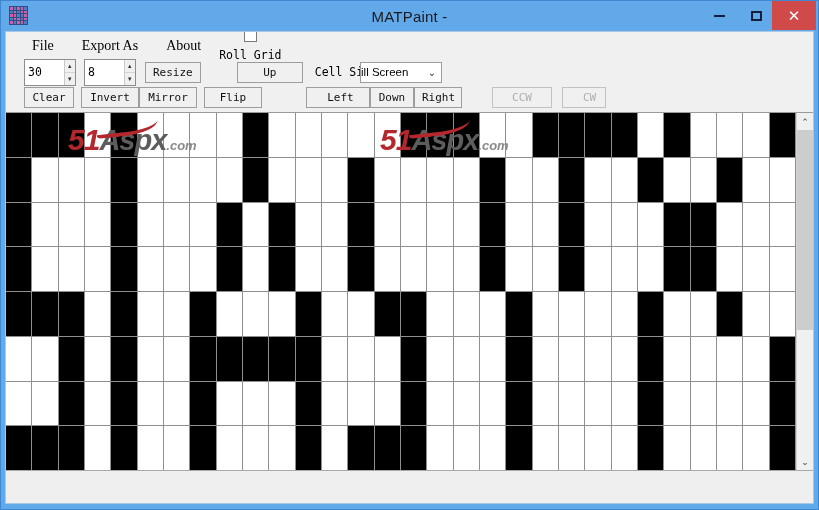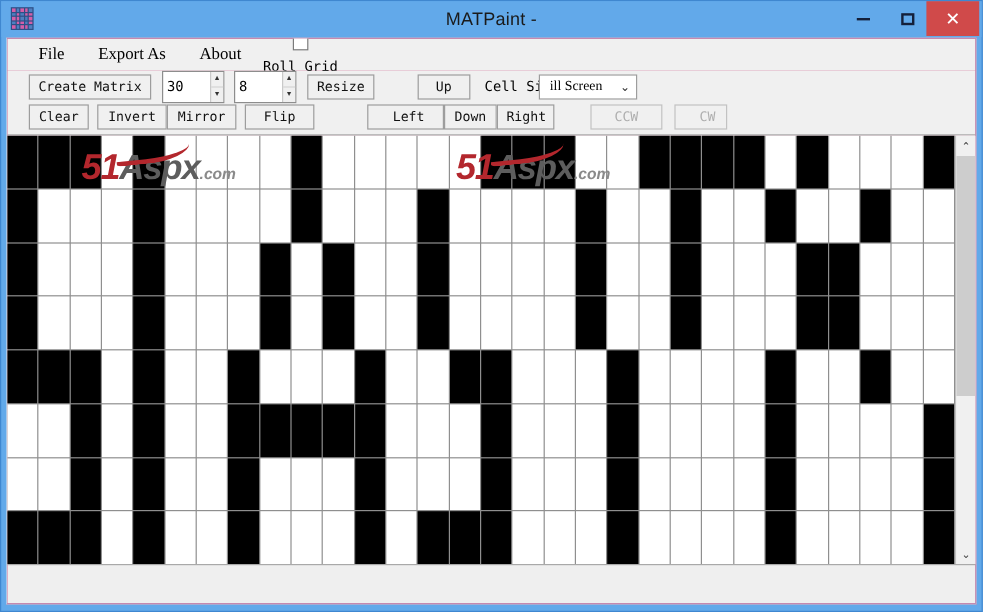--- a/index.html
+++ b/index.html
@@ -62,21 +62,21 @@
   #btn-min  { right: 79px; width: 40px; }
   #btn-max  { right: 47px; width: 30px; }
   #btn-close{ right: 2px;  width: 44px; background: #d04a4a; color: #fff; font-size: 15px; }
   .mg-line { width: 11px; height: 2px; background: #14203a; display:block; }
   .mx-box  { width: 11px; height: 10px; border: 2px solid #14203a; display:block; }
 
   
   #client {
     flex: 1;
     margin: 0 4px 5px 4px;
-    background: #be185d;
+    background: #4d7c0f;
     border: 1px solid #a8c8e8;
     display: flex;
     flex-direction: column;
     overflow: hidden;
   }
   
   #menubar {
     height: 27px;
     min-height: 27px;
     display: flex;
@@ -176,23 +176,23 @@
     white-space: nowrap;
   }
   #cellsize-select {
     position: relative;
     height: 21px;
     width: 82px;
     background: #fff;
     border: 1px solid #9d9d9d;
     display: flex;
     align-items: center;
-    font-family: Liberation Serif, serif;
+    font-family: Liberation Sans, sans-serif;
     font-size: 11.5px;
-    padding-left: 8px;
+    padding-left: 0;
     overflow: hidden;
     margin-left: -17px;
   }
   #cellsize-select .caret {
     position: absolute;
     right: 5px; top: 4px;
     font-size: 10px;
     color: #333;
   }
 
@@ -328,41 +328,40 @@
       <div class="menu-item">About</div>
       <div id="rollgrid-wrap">
         <span id="rollgrid-box"></span>
         <span>Roll Grid</span>
       </div>
     </div>
 
     <div id="toolbar">
 
       <div class="trow">
-        <div class="btn" style="margin-right:9px;">Create Matrix</div>
 
         <div class="spin" style="margin-right:8px;">
           <input type="text" value="30" style="">
           <span class="arrows">
             <span>▲</span>
             <span>▼</span>
           </span>
         </div>
 
         <div class="spin" style="margin-right:9px;">
           <input type="text" value="8" style="">
           <span class="arrows">
             <span>▲</span>
             <span>▼</span>
           </span>
         </div>
 
         <div class="btn" style="margin-right:36px;">Resize</div>
 
-        <div class="btn" style="width:44px;margin-right:12px;">Up</div>
+        <div class="btn" style="width:66px;margin-right:12px;">Up</div>
 
         <div class="cellsize-label">Cell Size</div>
 
         <div id="cellsize-select">
           <span>ill Screen</span>
           <span class="caret">⌄</span>
         </div>
       </div>
 
       <div class="trow">

